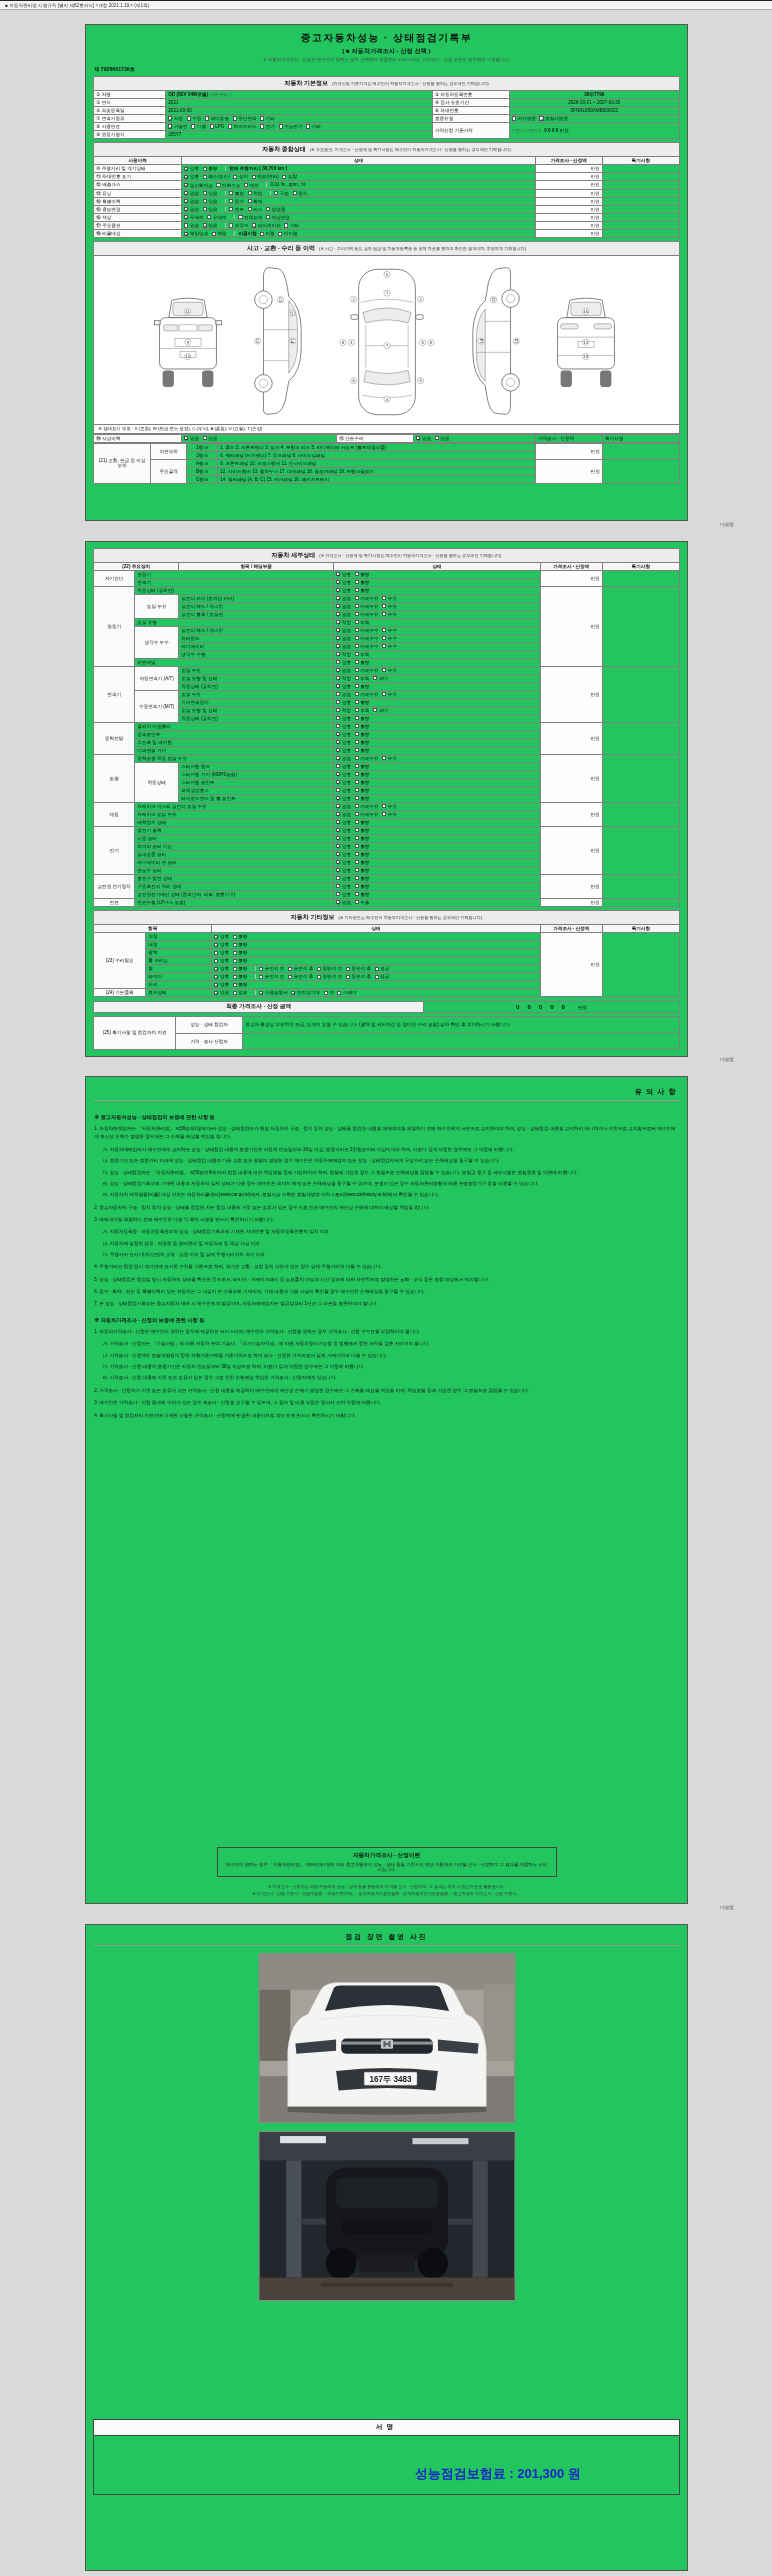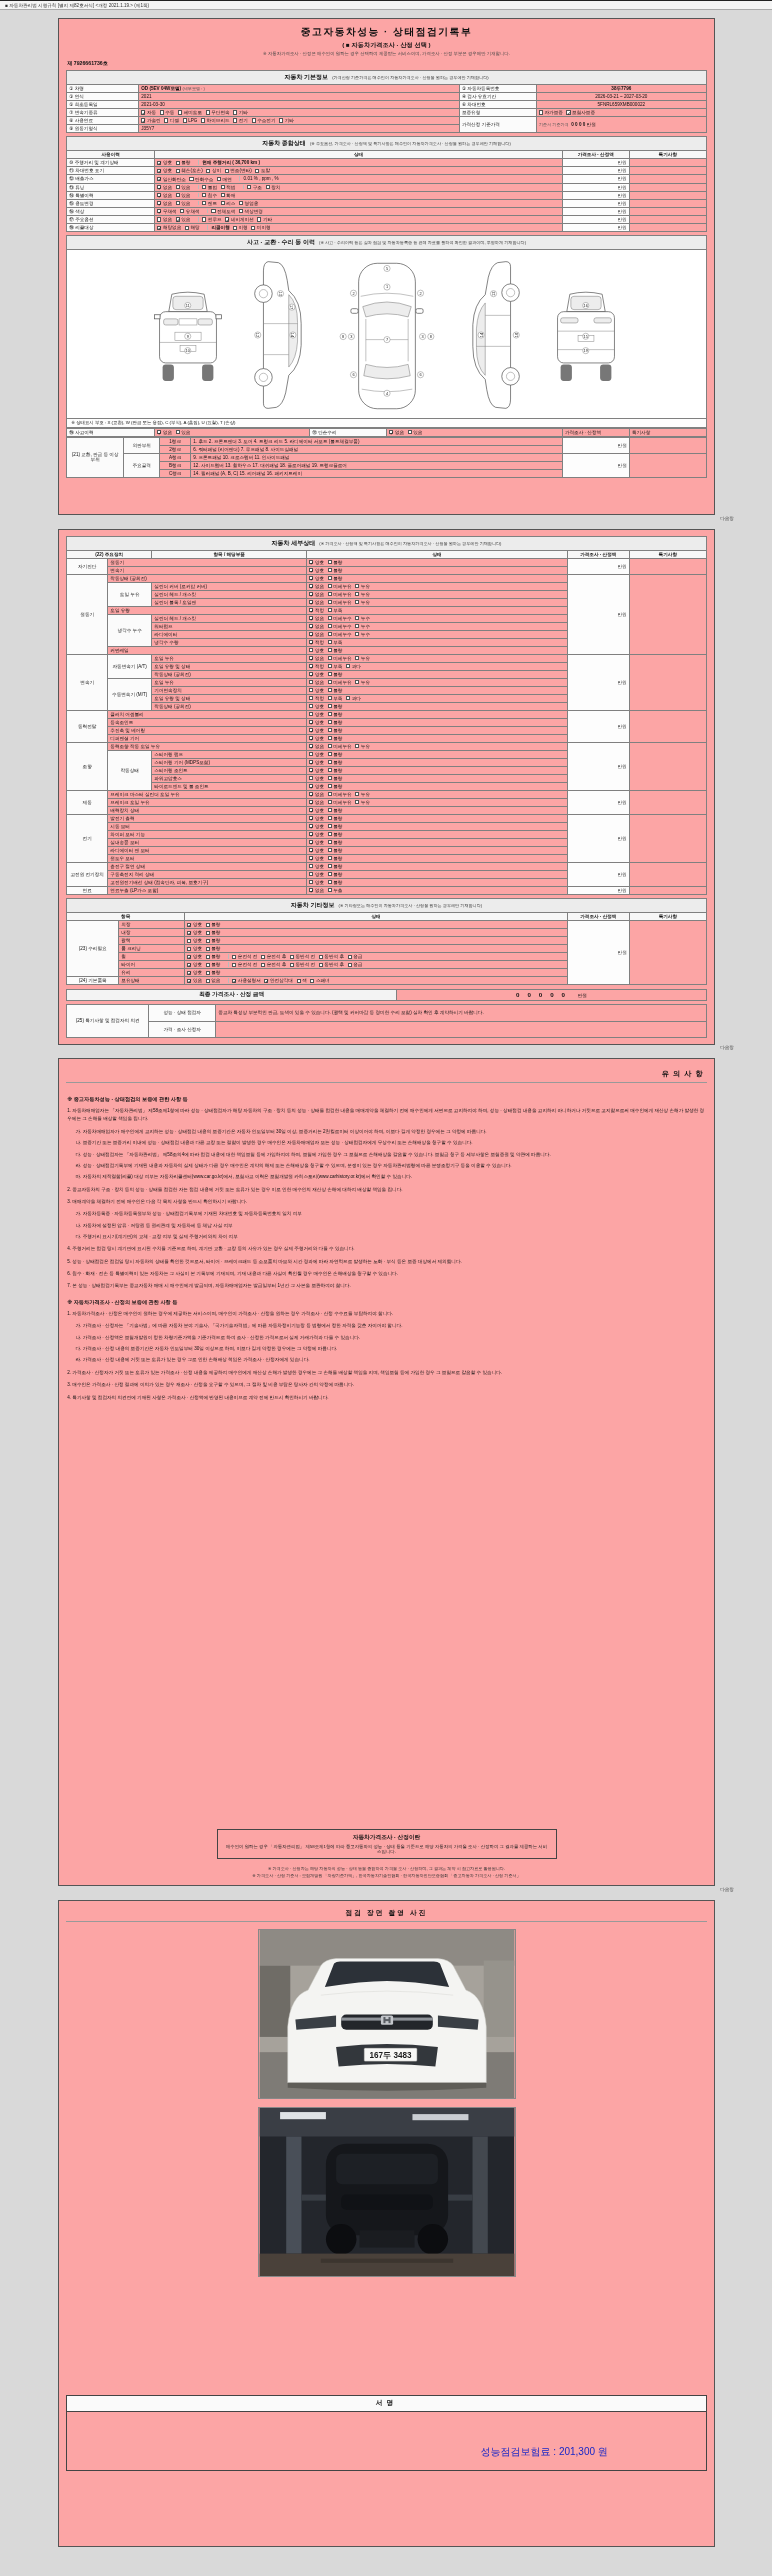--- a/index.html
+++ b/index.html
@@ -1,19 +1,19 @@
 <!DOCTYPE html>
 <html style="font-size:8.2px"><head>
 <meta charset="utf-8">
 <style>
   *{box-sizing:border-box;margin:0;padding:0}
   html,body{width:773px}
   body{background:#d9d9d9;font-family:"Liberation Sans","DejaVu Sans",sans-serif;color:#111}
   .topline{background:#f5f5f5;border-top:1px solid #222;border-bottom:0.5px solid #aaa;font-size:4.6px;padding:1.5px 5.2px;color:#333}
-  .sheet{width:657px;margin:8px auto 0;background:#fca5a5;border:0.5px solid #555;padding:6.2px 7.2px;position:relative}
+  .sheet{width:603px;margin:14px auto 0;background:#22c55e;border:0.5px solid #555;padding:6.2px 7.2px;position:relative}
   .nextpage{width:699px;margin:0.5px auto 0;text-align:right;font-size:4.6px;color:#444;padding-right:2.1px}
   .docno{font-size:5.2px;font-weight:bold;margin:1px 0 1.5px 1px}
   .t1{text-align:center;font-size:9.8px;font-weight:bold;letter-spacing:1.5px;margin-top:1px}
   .t2{text-align:center;font-size:6.2px;font-weight:bold;margin-top:1.5px}
   .t3{text-align:center;font-size:4.4px;color:#444;margin:1.5px 0 3.6px}
   table.frm{border-collapse:collapse;width:100%;table-layout:fixed;margin-top:3.1px}
   table.frm td{border:0.5px solid #808080;font-size:4.6px;padding:1px 2.1px;vertical-align:middle;overflow:hidden}
   tr.sec td{background:#ececec;text-align:center;font-size:6px;font-weight:bold;padding:2.1px}
   tr.sec td .note{font-weight:normal;font-size:4.1px;color:#333;margin-left:4.1px}
   tr.head td{background:#f7f7f7;text-align:center;font-weight:bold}
@@ -43,21 +43,21 @@
   .n-s{font-size:4.6px;margin:3.1px 1px 3.1px 9.3px;line-height:1.8}
   .nbox{width:340px;margin:auto auto 6.2px;border:0.8px solid #444;padding:4.1px 7.2px;text-align:center}
   .nbox .bt{font-size:5.7px;font-weight:bold}
   .nbox .bb{font-size:4.4px;margin-top:2.1px;color:#222}
   .fn{font-size:4.1px;color:#333;text-align:center;margin:1px 0}
   .ptitle{text-align:center;font-size:6.7px;font-weight:bold;letter-spacing:2.1px;margin:2.1px 0 6.2px;border-bottom:0.5px solid #999;padding-bottom:3.1px}
   .photo{display:block;margin:7.2px auto;border:0.5px solid #888}
   .signbox{border:0.8px solid #444;margin-top:118px}
   .signhead{text-align:center;font-weight:bold;font-size:6.7px;letter-spacing:4.1px;padding:3.1px;border-bottom:0.5px solid #444;background:#fafafa}
   .signbody{height:58px;position:relative}
-  .fee{position:absolute;right:98px;bottom:10.3px;color:#1626c8;font-weight:normal;font-size:10px}
+  .fee{position:absolute;right:98px;bottom:10.3px;color:#1626c8;font-weight:bold;font-size:13px}
   .mini{font-size:4.1px;color:#555}
 </style>
 </head>
 <body>
 
 <div class="topline">■ 자동차관리법 시행규칙 [별지 제82호서식] &lt;개정 2021.1.19.&gt;  (제1쪽)</div>
 
 <div class="sheet" style="min-height:497px">
   <div class="t1">중고자동차성능 · 상태점검기록부</div>
   <div class="t2">( ■ 자동차가격조사 · 산정 선택 )</div>

